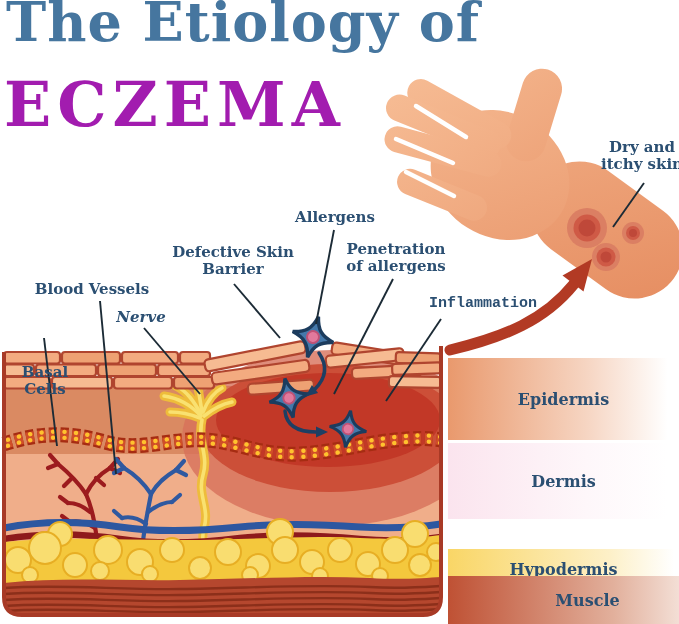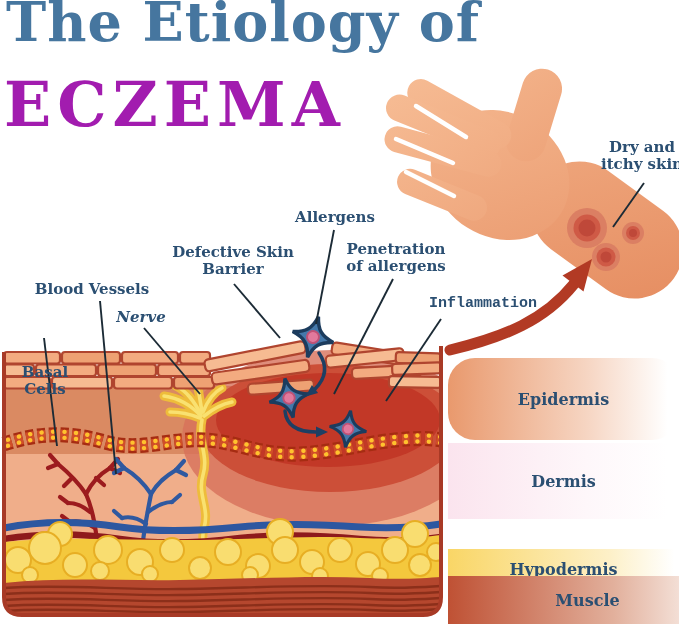--- a/index.html
+++ b/index.html
@@ -15,21 +15,21 @@
   .ann-blood{left:22px;top:281px;width:140px;}
   .ann-nerve{left:101px;top:309px;width:80px;font-style:italic;}
   .ann-barrier{left:158px;top:244px;width:150px;}
   .ann-allergens{left:285px;top:209px;width:100px;}
   .ann-penetration{left:336px;top:241px;width:120px;}
   .ann-inflammation{left:413px;top:296px;width:140px;font-family:Liberation Mono, monospace;}
   .ann-dry{left:592px;top:139px;width:100px;}
   .band{position:absolute;left:448px;width:231px;display:flex;align-items:center;
         justify-content:center;z-index:1;}
   .band span{font-weight:bold;font-size:16px;color:#2b4f72;}
-  .band-epidermis{top:358px;height:82px;background:linear-gradient(90deg,#e9996d 0%,#f6d5c2 60%,#ffffff 95%);border-radius:27px;}
+  .band-epidermis{top:358px;height:82px;background:linear-gradient(90deg,#e9996d 0%,#f6d5c2 60%,#ffffff 95%);}
   .band-dermis{top:443px;height:76px;background:linear-gradient(90deg,#fbe4ee 0%,#fef7fa 60%,#ffffff 95%);justify-content:center;}
   .band-hypodermis{top:529px;height:40px;background:linear-gradient(90deg,#f9d666 0%,#fdf0c8 70%,#ffffff 98%);margin-top:20px;}
   .band-muscle{top:576px;height:48px;background:linear-gradient(90deg,#bf5134 0%,#e2b09c 65%,#f8ece6 98%);padding-left:24px;}
   svg.art{position:absolute;left:0;top:0;z-index:2;}
 </style>
 </head>
 <body>
 
 <div class="canvas">
 

